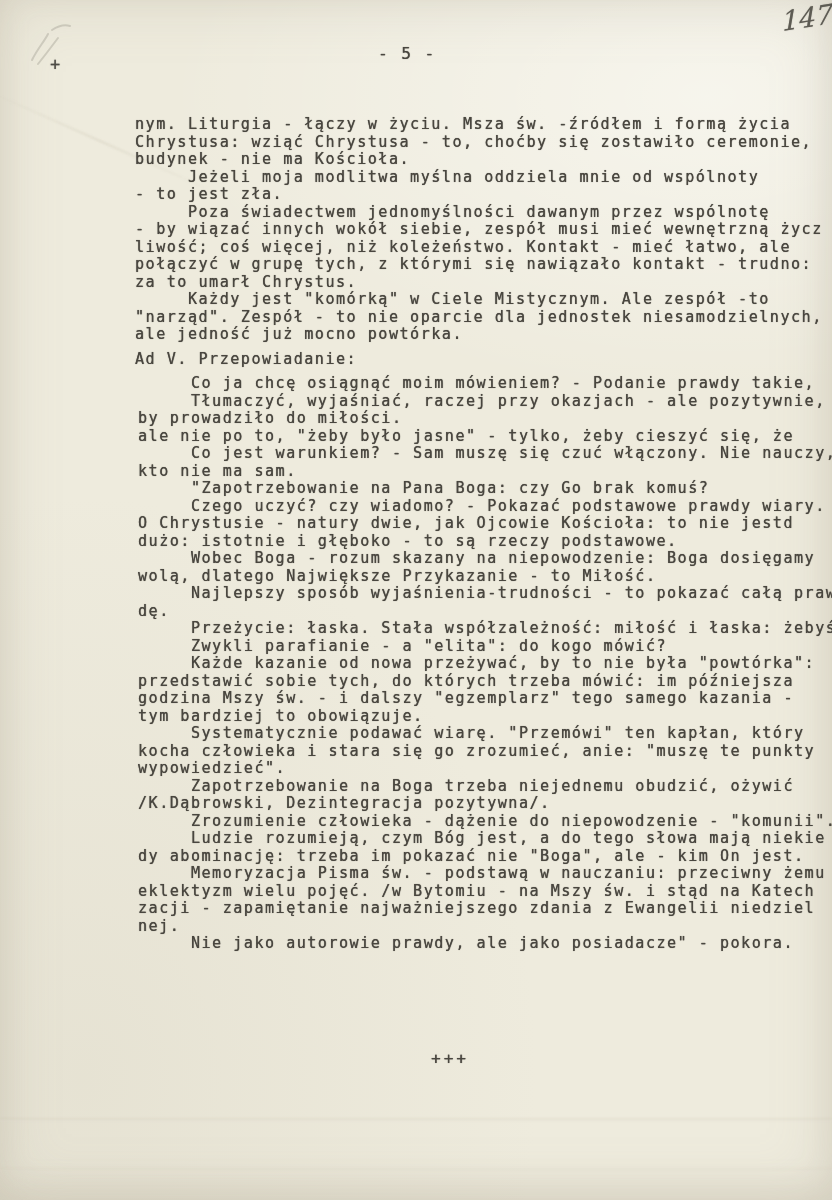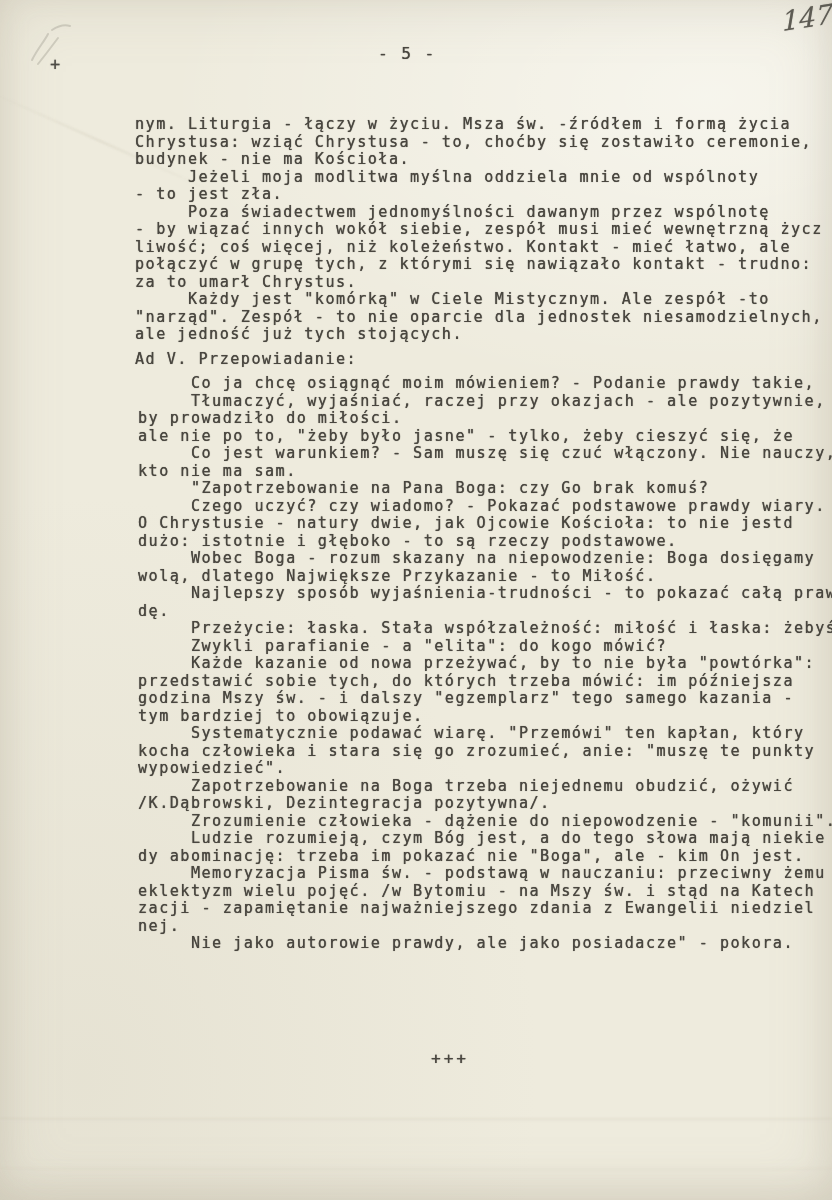--- a/index.html
+++ b/index.html
@@ -104,21 +104,21 @@
     <div class="tline">budynek - nie ma Kościoła.</div>
     <div class="tline">     Jeżeli moja modlitwa myślna oddziela mnie od wspólnoty</div>
     <div class="tline">- to jest zła.</div>
     <div class="tline">     Poza świadectwem jednomyślności dawanym przez wspólnotę</div>
     <div class="tline">- by wiązać innych wokół siebie, zespół musi mieć wewnętrzną życz</div>
     <div class="tline">liwość; coś więcej, niż koleżeństwo. Kontakt - mieć łatwo, ale</div>
     <div class="tline">połączyć w grupę tych, z którymi się nawiązało kontakt - trudno:</div>
     <div class="tline">za to umarł Chrystus.</div>
     <div class="tline">     Każdy jest "komórką" w Ciele Mistycznym. Ale zespół -to</div>
     <div class="tline">"narząd". Zespół - to nie oparcie dla jednostek niesamodzielnych,</div>
-    <div class="tline">ale jedność już tych stojących.</div>
+    <div class="tline">ale jedność już mocno powtórka.</div>
   </div>
 
 <div id="heading-adv" class="typewriter tline">Ad V. Przepowiadanie:</div>
 
 <div id="block2" class="typewriter">
     <div class="tline">     Co ja chcę osiągnąć moim mówieniem? - Podanie prawdy takie,</div>
     <div class="tline">     Tłumaczyć, wyjaśniać, raczej przy okazjach - ale pozytywnie,</div>
     <div class="tline">by prowadziło do miłości.</div>
     <div class="tline">ale nie po to, "żeby było jasne" - tylko, żeby cieszyć się, że</div>
     <div class="tline">     Co jest warunkiem? - Sam muszę się czuć włączony. Nie nauczy,</div>

